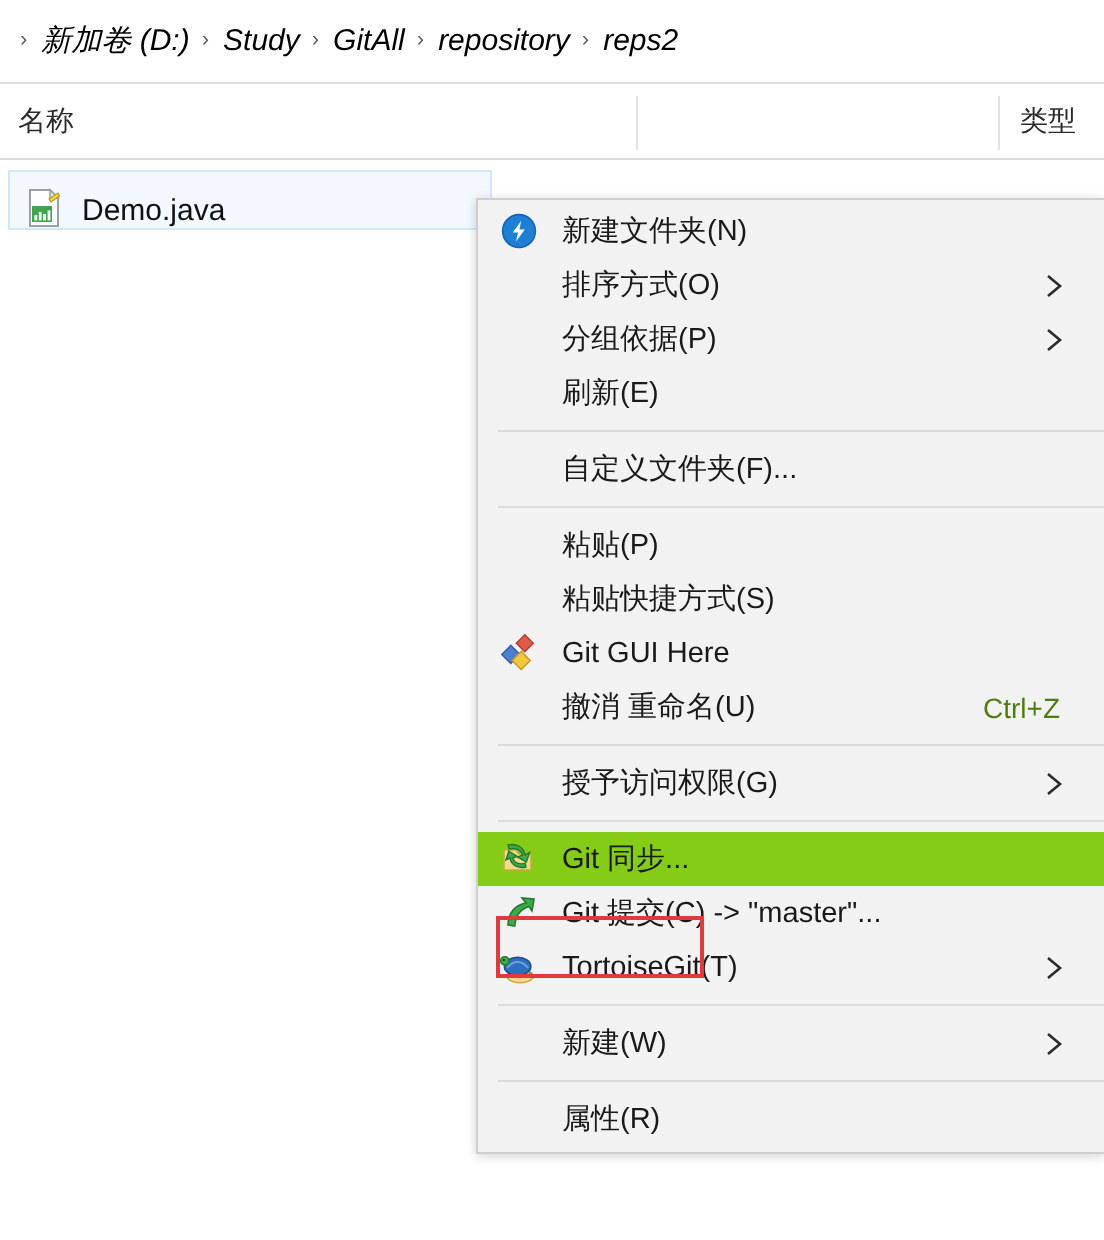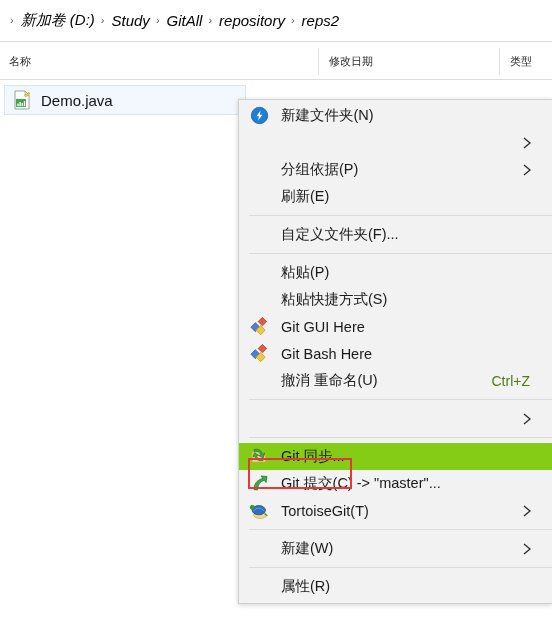--- a/index.html
+++ b/index.html
@@ -31,40 +31,40 @@
   }
 
   
   .colheader {
     position: absolute; left: 0; top: 42px; width: 552px; height: 38px;
     background: #ffffff;
   }
   .colheader .cell {
     position: absolute; top: 0; height: 38px;
     display: flex; align-items: center;
-    font-size: 11px; color: #2b2b2b;
+    font-size: 14px; color: #2b2b2b;
     box-sizing: border-box;
   }
   .col-name { left: 4px; padding-left: 5px; }
   .col-date { left: 319px; padding-left: 10px; }
   .col-type { left: 500px; padding-left: 10px; }
   .coldiv {
     position: absolute; top: 6px; width: 1px; height: 27px; background: #e2e2e2;
   }
   .sort-caret {
     position: absolute; left: 152px; top: 43px;
     width: 12px; height: 8px;
   }
   .sort-caret svg { display: block; }
 
   
   .filelist { position: absolute; left: 0; top: 80px; width: 552px; height: 540px; background: #ffffff; }
   .file-row {
     position: absolute; left: 4px; top: 5px; width: 242px; height: 30px;
-    display: flex; align-items: center;
+    display: flex; align-items: flex-end;
     background: #f2f8fd; border: 1px solid #d4e7f7; box-sizing: border-box;
     padding-left: 7px;
   }
   .file-icon { width: 20px; height: 20px; flex: 0 0 20px; margin-right: 9px; position: relative; }
   .file-name { font-size: 15px; color: #111111; }
 
   
   .ctxmenu {
     position: absolute; left: 238px; top: 99px; width: 314px;
     background: #f2f2f2;
@@ -129,21 +129,20 @@
   <div class="sort-caret">
     <svg width="12" height="8" viewBox="0 0 12 8">
         <path d="M1 6.5 L6 1.5 L11 6.5" stroke="#7b7b7b" stroke-width="1.2" fill="none"></path>
       </svg>
   </div>
 
   <div class="colheader">
     <div class="coldiv" style="left:318px;"></div>
     <div class="coldiv" style="left:499px;"></div>
     <div class="cell col-name">名称</div>
-    <div class="cell col-date">修改日期</div>
     <div class="cell col-type">类型</div>
   </div>
   <div class="hline" style="top:79px;"></div>
 
   <div class="filelist">
     <div class="file-row">
       <span class="file-icon">
         <svg width="20" height="20" viewBox="0 0 20 20">
           <path d="M3 1 h10 l4 4 v14 h-14 z" fill="#ffffff" stroke="#9aa0a6" stroke-width="1"></path>
           <path d="M13 1 v4 h4 z" fill="#e4e7ea" stroke="#9aa0a6" stroke-width="0.8"></path>
@@ -168,20 +167,21 @@
           <circle cx="10.5" cy="10.5" r="8.2" fill="none" stroke="#1565b0" stroke-width="0.8"></circle>
           <path d="M11.6 5.4 L7.4 11.2 h2.6 l-1.0 4.6 L13.4 9.8 h-2.7 z" fill="#ffffff"></path>
         </svg>
       </span>
       <span class="mi-label">新建文件夹(N)</span>
     </div>
 
 
     <div class="mi">
       <span class="mi-icon empty"></span>
+      <span class="mi-label">排序方式(O)</span>
       <span class="mi-arrow">
         <svg width="10" height="14" viewBox="0 0 10 14">
             <path d="M2 2 L8 7 L2 12" stroke="#2b2b2b" stroke-width="1.3" fill="none"></path>
           </svg>
       </span>
     </div>
 
     <div class="mi">
       <span class="mi-icon empty"></span>
       <span class="mi-label">分组依据(P)</span>
@@ -220,41 +220,32 @@
       <span class="mi-icon">
         <svg width="21" height="21" viewBox="0 0 21 21">
           <rect x="3.2" y="8.0" width="6.4" height="6.4" transform="rotate(45 6.4 11.2)" fill="#4a7fd4" stroke="#2f5ca8" stroke-width="0.7"></rect>
           <rect x="10.4" y="2.6" width="6.0" height="6.0" transform="rotate(45 13.4 5.6)" fill="#e05a4a" stroke="#b33c2e" stroke-width="0.7"></rect>
           <rect x="8.4" y="11.0" width="6.4" height="6.4" transform="rotate(45 11.6 14.2)" fill="#f2c83c" stroke="#c49a18" stroke-width="0.7"></rect>
         </svg>
       </span>
       <span class="mi-label">Git GUI Here</span>
     </div>
 
-    <div class="mi">
-      <span class="mi-icon">
-        <svg width="21" height="21" viewBox="0 0 21 21">
-          <rect x="3.2" y="8.0" width="6.4" height="6.4" transform="rotate(45 6.4 11.2)" fill="#4a7fd4" stroke="#2f5ca8" stroke-width="0.7"></rect>
-          <rect x="10.4" y="2.6" width="6.0" height="6.0" transform="rotate(45 13.4 5.6)" fill="#e05a4a" stroke="#b33c2e" stroke-width="0.7"></rect>
-          <rect x="8.4" y="11.0" width="6.4" height="6.4" transform="rotate(45 11.6 14.2)" fill="#f2c83c" stroke="#c49a18" stroke-width="0.7"></rect>
-        </svg>
-      </span>
-      <span class="mi-label">Git Bash Here</span>
-    </div>
 
     <div class="mi">
       <span class="mi-icon empty"></span>
       <span class="mi-label">撤消 重命名(U)</span>
       <span class="mi-accel">Ctrl+Z</span>
     </div>
 
     <div class="sep"></div>
 
     <div class="mi">
       <span class="mi-icon empty"></span>
+      <span class="mi-label">授予访问权限(G)</span>
       <span class="mi-arrow">
         <svg width="10" height="14" viewBox="0 0 10 14">
             <path d="M2 2 L8 7 L2 12" stroke="#2b2b2b" stroke-width="1.3" fill="none"></path>
           </svg>
       </span>
     </div>
 
     <div class="sep"></div>
 
     <div class="mi highlighted">

